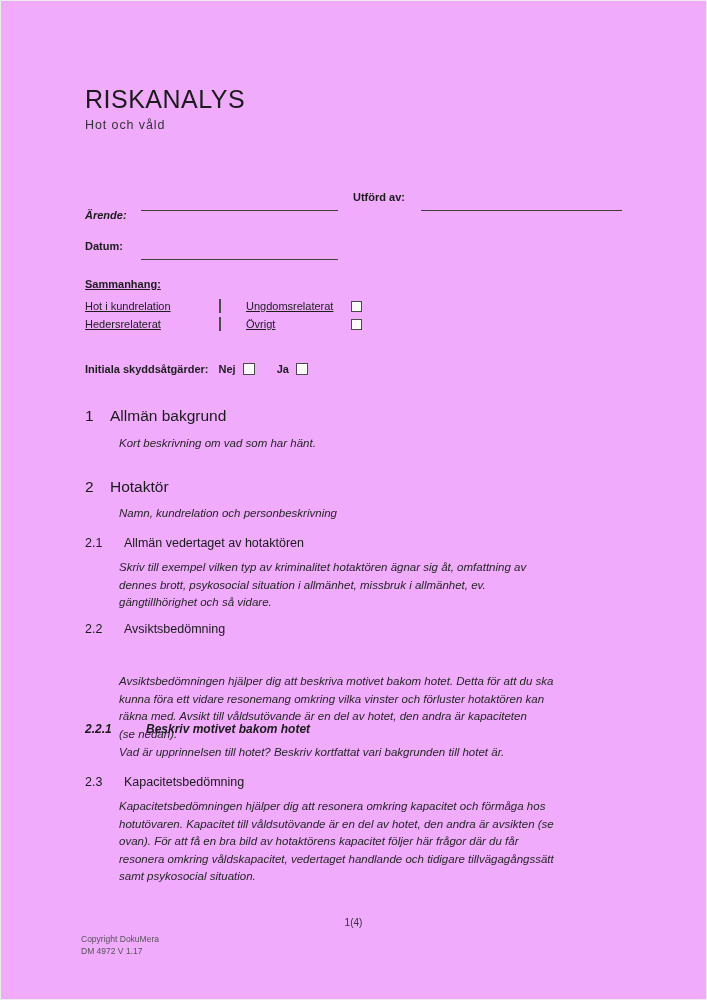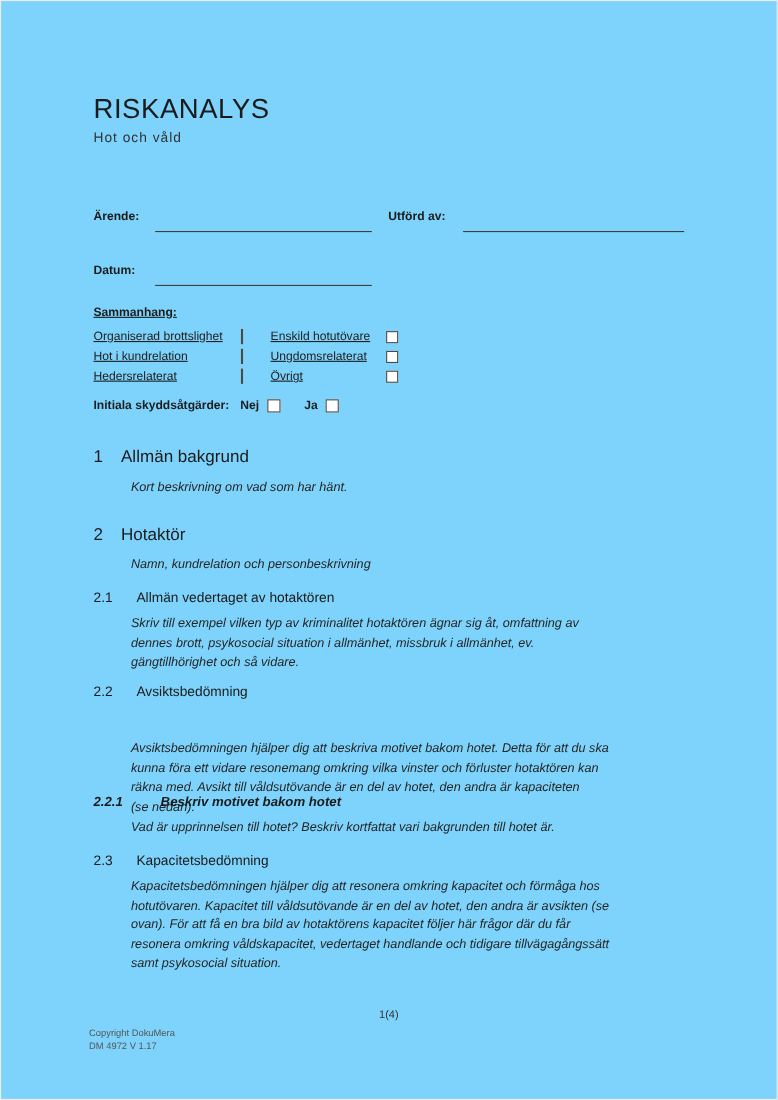--- a/index.html
+++ b/index.html
@@ -1,19 +1,19 @@
 <!DOCTYPE html>
 <html><head>
 <meta charset="utf-8">
 <style>
   html,body{margin:0;padding:0;background:#fff;}
   .page{
     position:relative;
     width:707px;height:1000px;
-    background:#7dd3fc;
+    background:#f0abfc;
     border:1px solid #ededed;
     box-sizing:border-box;
     font-family:"Liberation Sans","DejaVu Sans",sans-serif;
     color:#1d1d1d;
     overflow:hidden;
   }
   .abs{position:absolute;}
 
   
   .doc-title{font-size:25px;letter-spacing:.5px;font-weight:400;color:#1b1b1b;}
@@ -66,40 +66,34 @@
 
 <div class="page">
 
   <div class="abs" style="top:84px;left:84px;">
     <div class="doc-title">RISKANALYS</div>
     <div class="doc-subtitle">Hot och våld</div>
   </div>
 
   <div class="abs" style="top:190px;left:84px;right:84px;">
     <div class="field-row">
-      <span class="field-label abs" style="left:0;top:0;">Ärende:</span>
+      <span class="field-label abs" style="left:0;top:18px;font-style:italic;">Ärende:</span>
       <span class="fill-line" style="left:56px;top:19px;width:197px;"></span>
       <span class="field-label abs" style="left:268px;top:0;">Utförd av:</span>
       <span class="fill-line" style="left:336px;top:19px;width:201px;"></span>
     </div>
     <div class="field-row" style="margin-top:27px;">
       <span class="field-label abs" style="left:0;top:0;">Datum:</span>
       <span class="fill-line" style="left:56px;top:19px;width:197px;"></span>
     </div>
   </div>
 
   <div class="abs" style="top:277px;left:84px;text-decoration:underline;">
     <div class="blk-label">Sammanhang:</div>
     <div class="ctx-rows">
-      <div class="ctx-row">
-        <span class="ctx-c1">Organiserad brottslighet</span>
-        <span class="ctx-c2"><span class="checkbox"></span></span>
-        <span class="ctx-c3">Enskild hotutövare</span>
-        <span class="checkbox"></span>
-      </div>
       <div class="ctx-row">
         <span class="ctx-c1">Hot i kundrelation</span>
         <span class="ctx-c2"><span class="checkbox"></span></span>
         <span class="ctx-c3">Ungdomsrelaterat</span>
         <span class="checkbox"></span>
       </div>
       <div class="ctx-row">
         <span class="ctx-c1">Hedersrelaterat</span>
         <span class="ctx-c2"><span class="checkbox"></span></span>
         <span class="ctx-c3">Övrigt</span>

